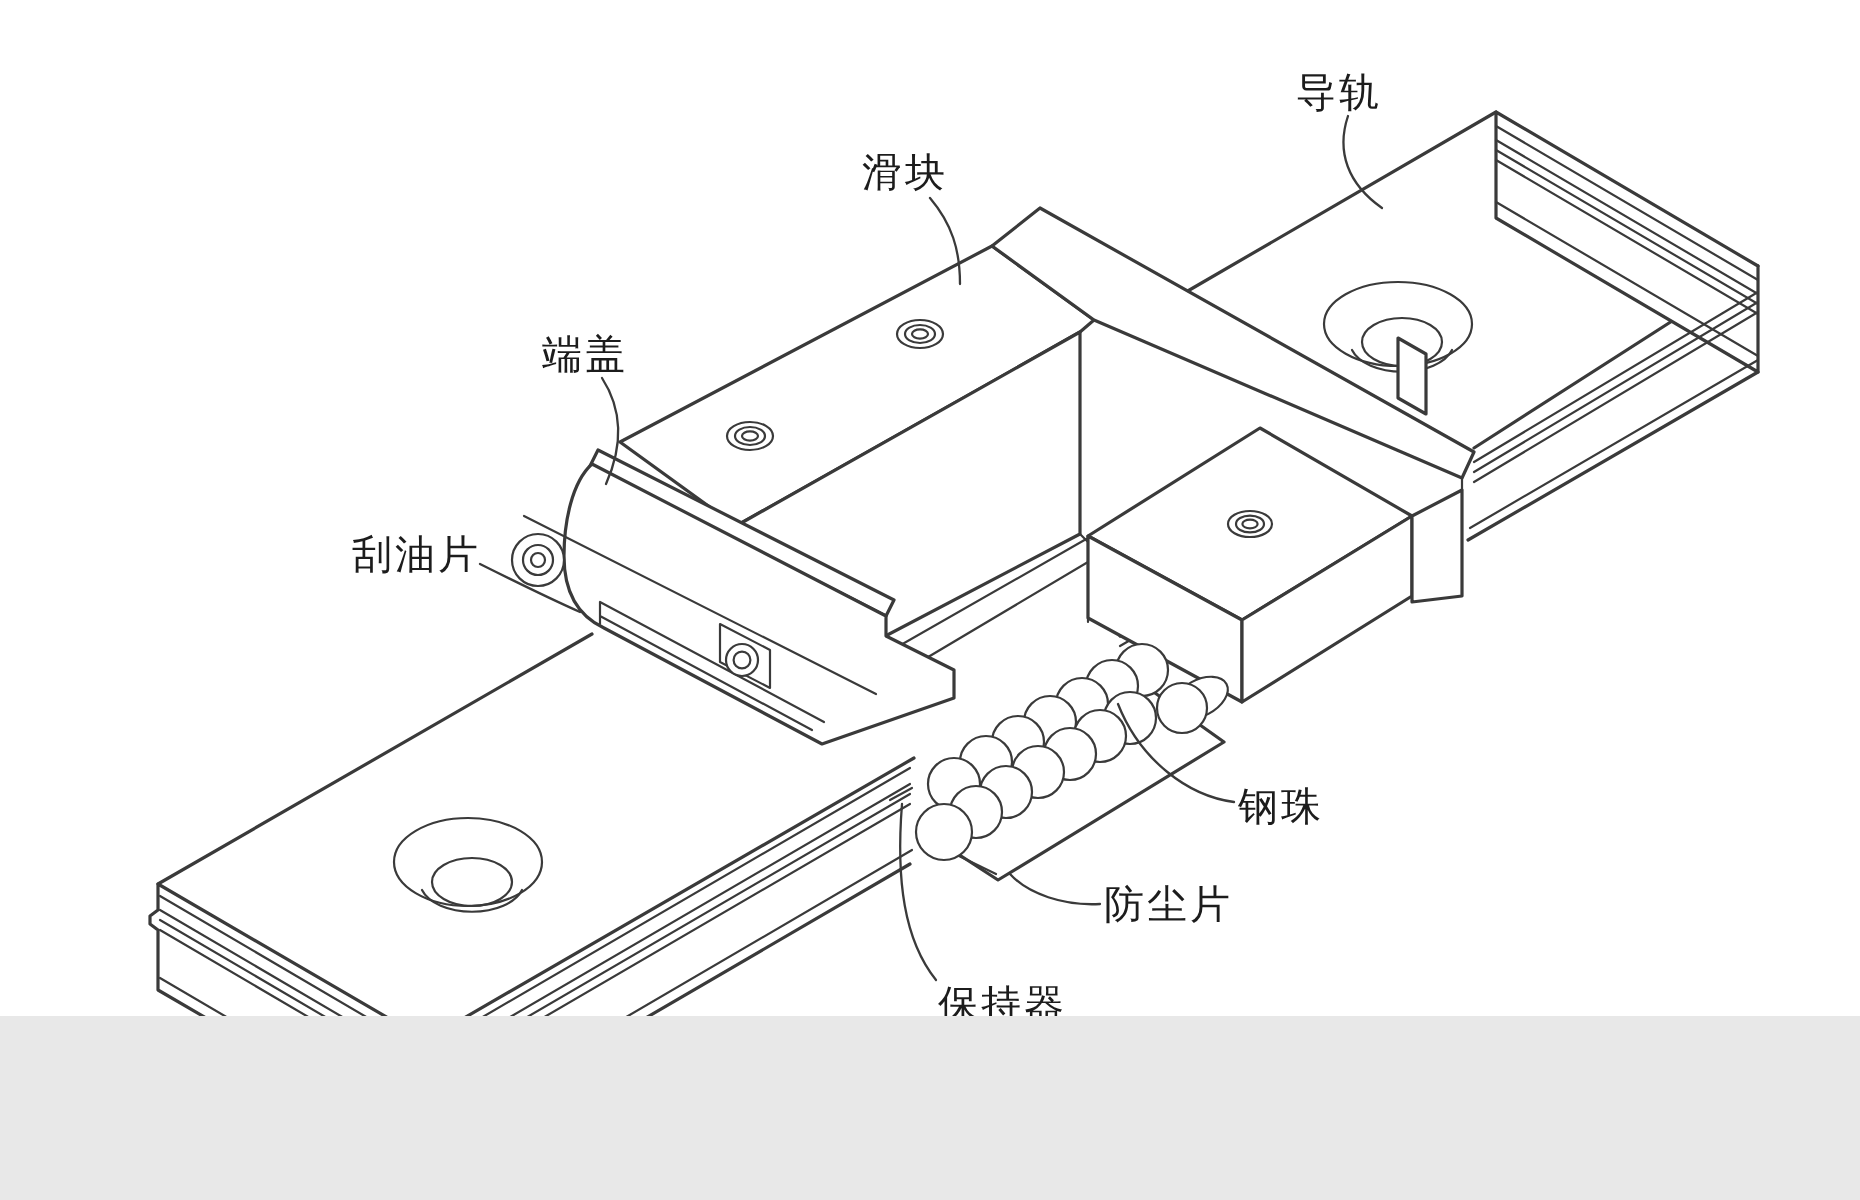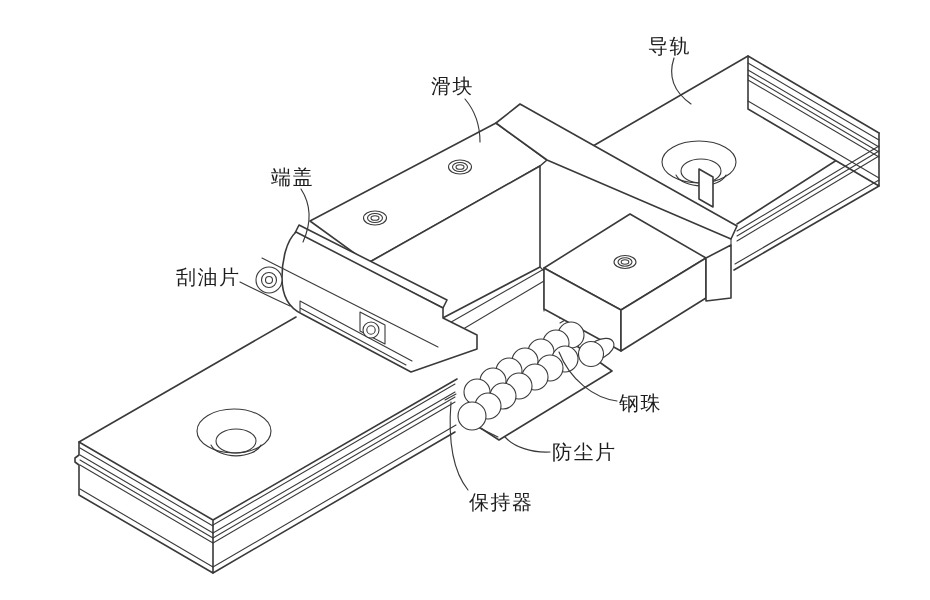--- a/index.html
+++ b/index.html
@@ -1,16 +1,16 @@
 <!DOCTYPE html>
 <html style="--color-line: #3a3a3a; --color-text: #1c1c1c; --color-background: #ffffff;"><head>
 <meta charset="utf-8">
 <style>
   html,body{margin:0;padding:0;background:#e8e8e8;}
-  .canvas{position:relative;width:930px;height:600px;background:var(--color-background,#fff);overflow:hidden;font-family:"Liberation Sans","DejaVu Sans",sans-serif;}
+  .canvas{position:relative;width:930px;height:508px;background:var(--color-background,#fff);overflow:hidden;font-family:"Liberation Sans","DejaVu Sans",sans-serif;}
   svg{position:absolute;left:0;top:0;}
   svg *{vector-effect:none;}
   .ln{fill:none;stroke:var(--color-line,#3a3a3a);stroke-width:1.6;stroke-linejoin:round;stroke-linecap:round;}
   .thin{fill:none;stroke:var(--color-line,#3a3a3a);stroke-width:1.1;stroke-linejoin:round;stroke-linecap:round;}
   .solid{fill:#ffffff;stroke:var(--color-line,#3a3a3a);stroke-width:1.6;stroke-linejoin:round;}
   .solidthin{fill:#ffffff;stroke:var(--color-line,#3a3a3a);stroke-width:1.1;stroke-linejoin:round;}
   .fillonly{fill:#ffffff;stroke:none;}
   .leader{fill:none;stroke:var(--color-line,#3a3a3a);stroke-width:1.15;stroke-linecap:round;}
   text.lbl{fill:var(--color-text,#1c1c1c);font-size:20px;letter-spacing:1.5px;}
 </style>

